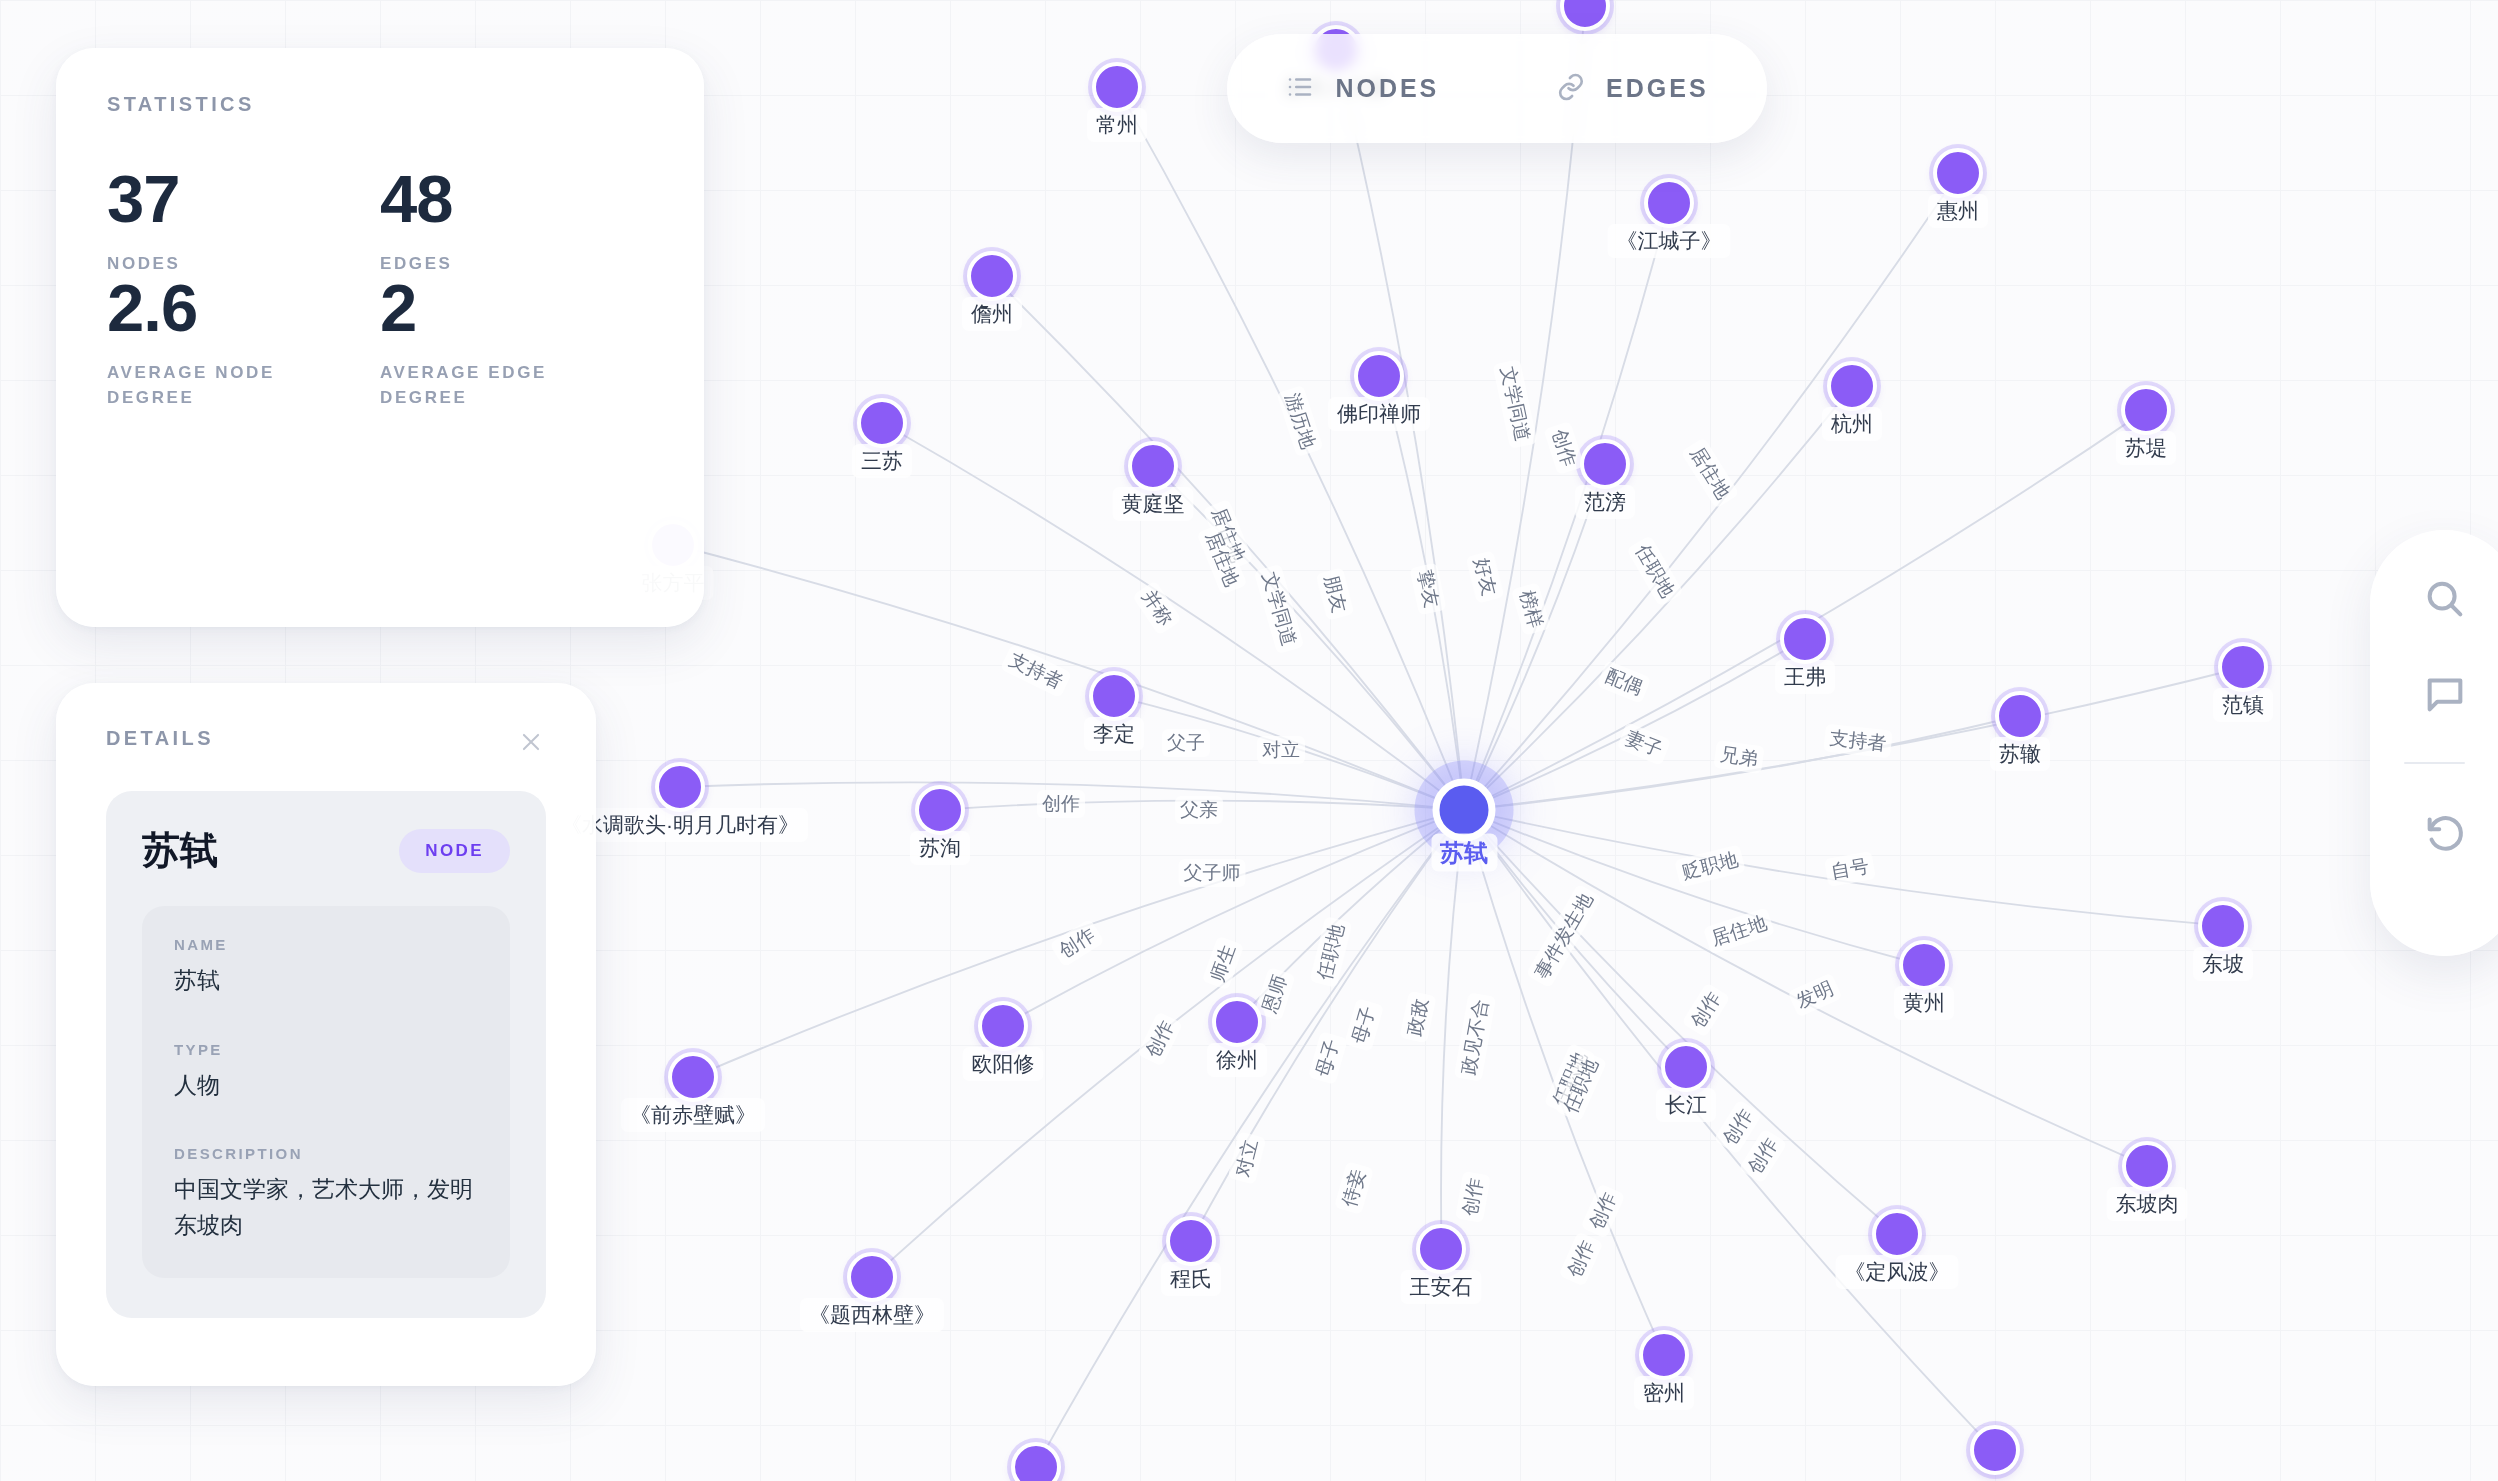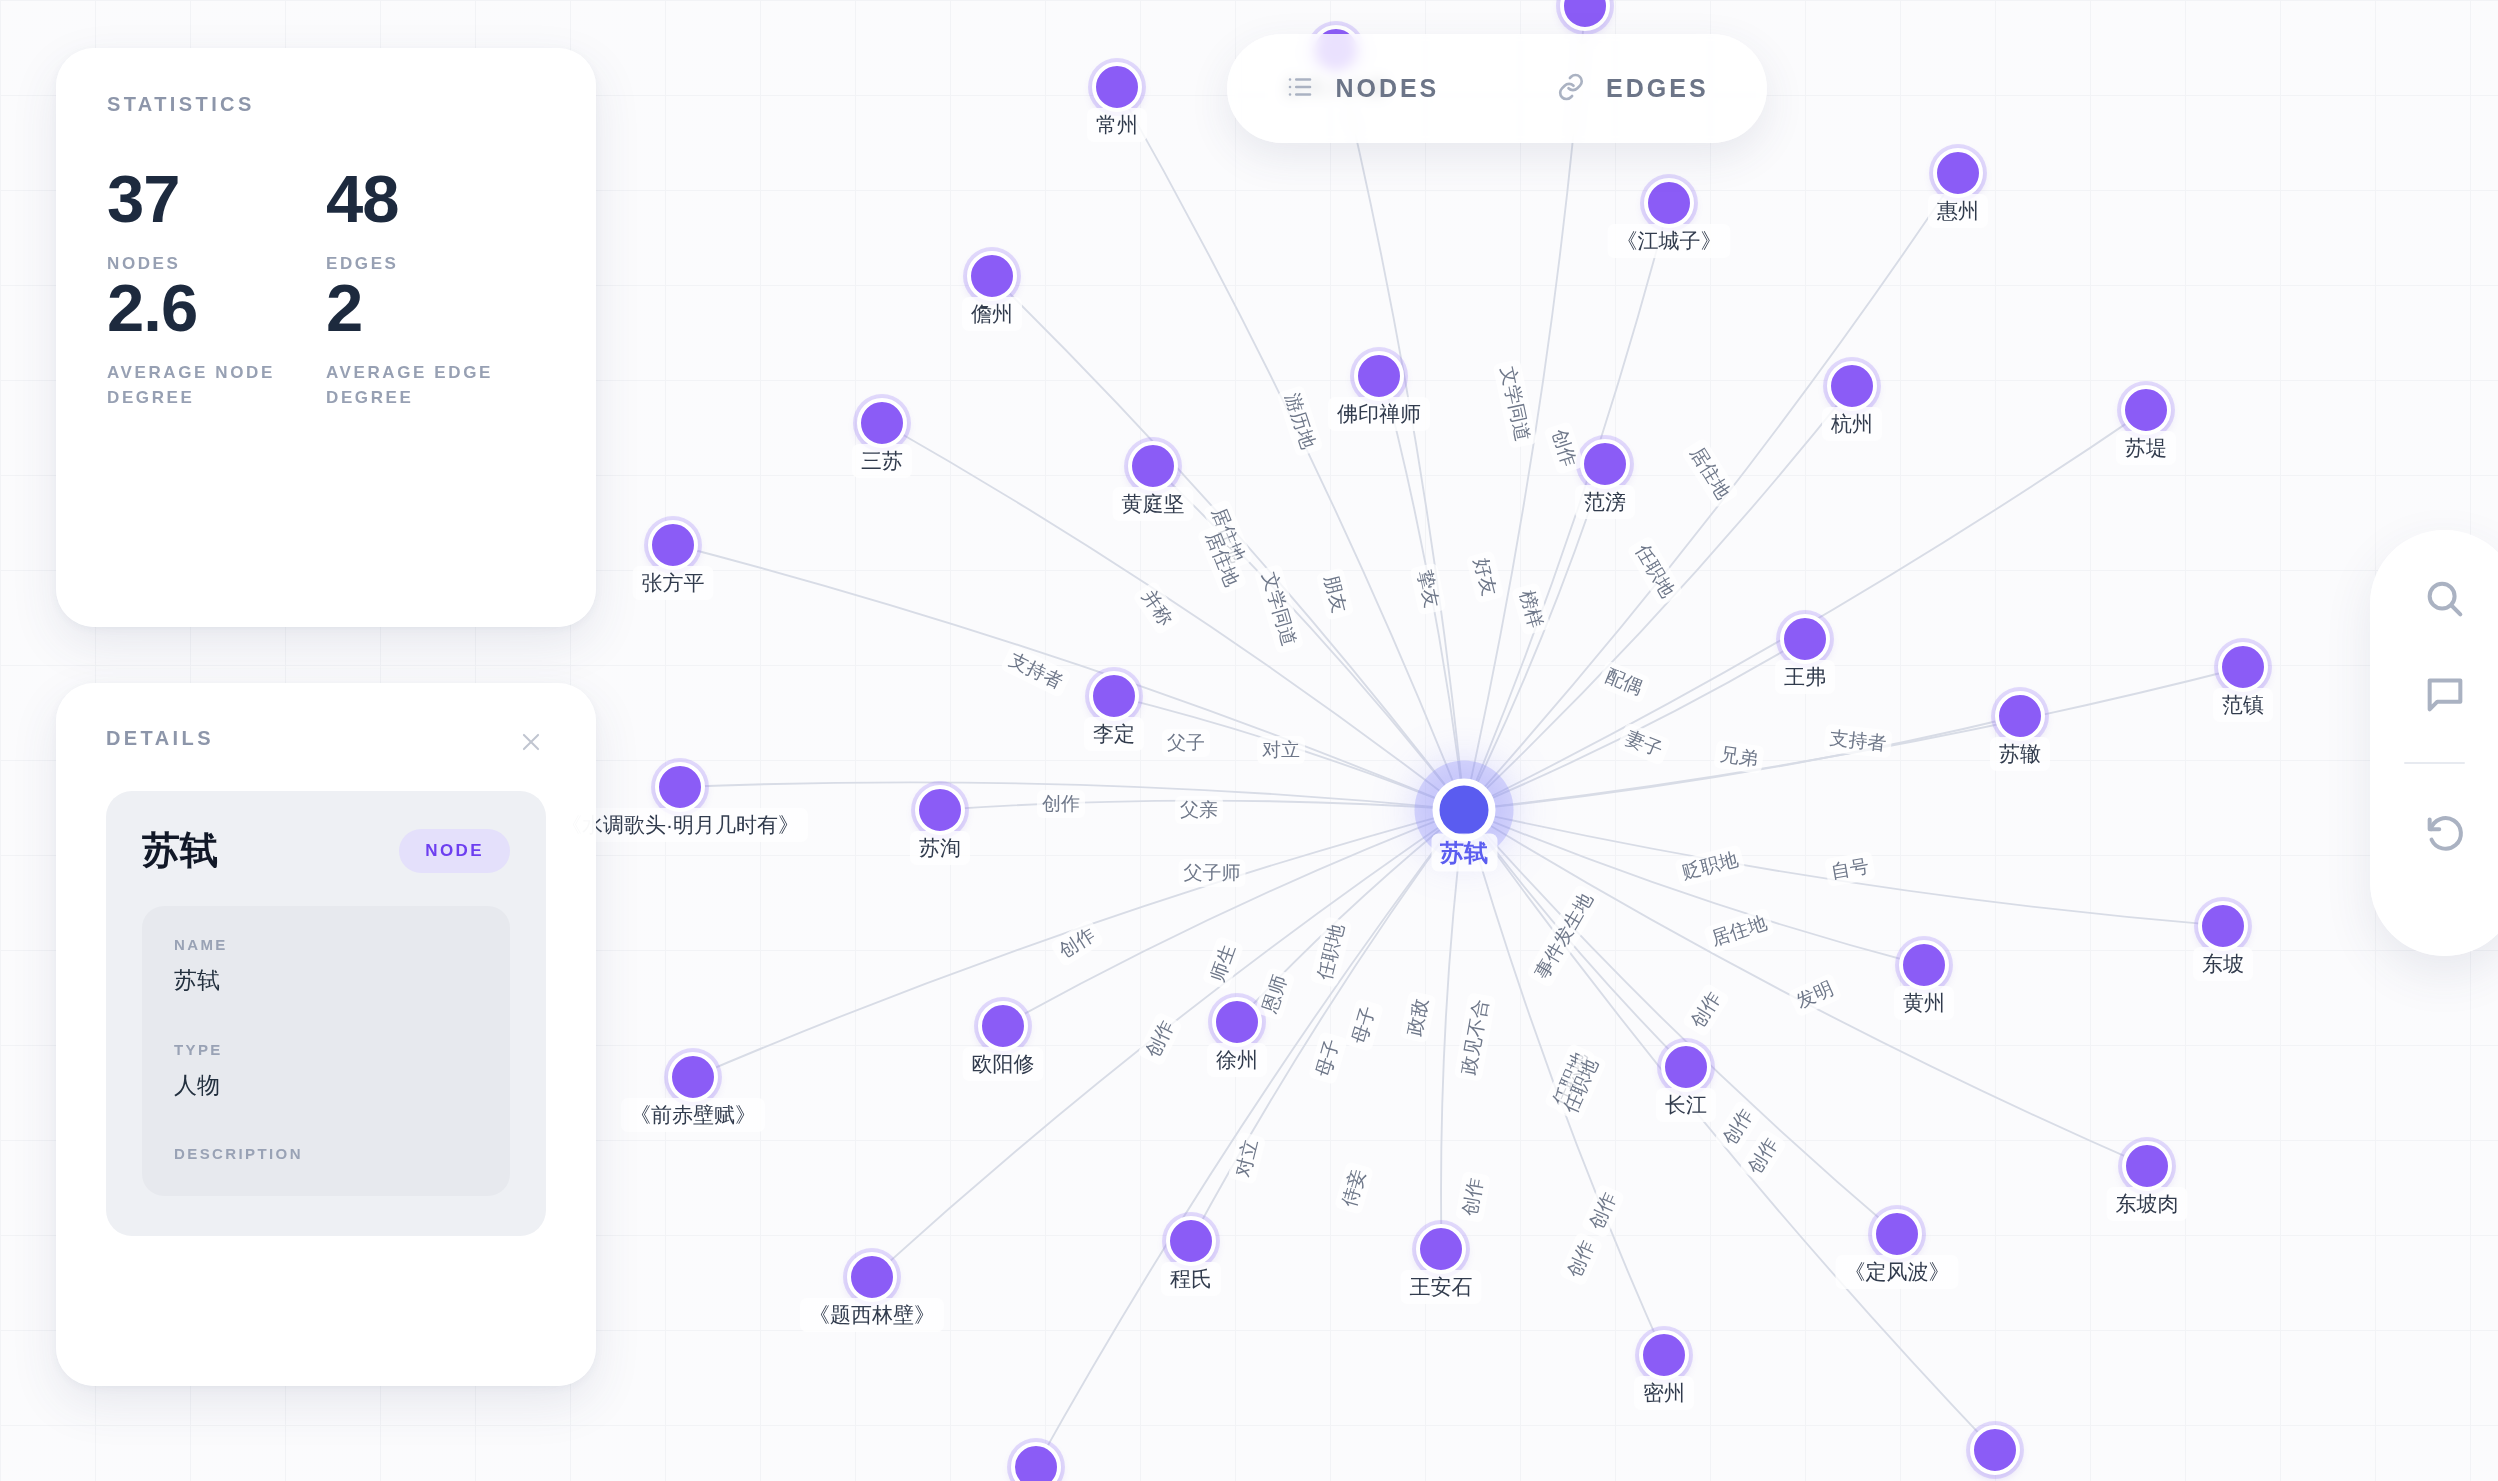--- a/index.html
+++ b/index.html
@@ -46,21 +46,21 @@
     background:rgba(255,255,255,.72); border-radius:6px; padding:1px 5px;
   }
 
   
   .card{
     position:absolute;
     background:rgba(255,255,255,.97);
     border-radius:38px;
     box-shadow:0 18px 48px rgba(60,70,110,.10), 0 2px 8px rgba(60,70,110,.05);
   }
-  #stats-panel{ left:56px; top:48px; width:540px; height:579px; padding:45px 51px; }
+  #stats-panel{ left:56px; top:48px; width:648px; height:579px; padding:45px 51px; }
   .panel-title{
     font-size:20px; font-weight:700; letter-spacing:3.4px; color:#8d96aa;
   }
   .stats-grid{ display:grid; grid-template-columns:1fr 1fr; margin-top:51px; }
   .stat-value{ font-size:67px; font-weight:800; color:#1d2a3e; line-height:.95; letter-spacing:-1px; }
   .stat-label{
     margin-top:20px; font-size:17px; font-weight:700; letter-spacing:2.6px;
     color:#97a0b3; line-height:1.5; max-width:193px;
   }
 
@@ -379,20 +379,21 @@
       <div class="entity-name">苏轼</div>
       <div class="badge">NODE</div>
     </div>
 
     <div class="prop-card">
       <div class="prop-key">NAME</div>
       <div class="prop-val">苏轼</div>
       <div class="prop-key">TYPE</div>
       <div class="prop-val">人物</div>
       <div class="prop-key">DESCRIPTION</div>
+      <div class="prop-val">中国文学家，艺术大师，发明东坡肉</div>
     </div>
   </div>
 </div>
 
 <div id="view-toolbar">
   <div class="view-tab">
     <span>
       <svg width="30" height="30" viewBox="0 0 24 24">
           <g class="ic">
         <path d="M9 6h11M9 12h11M9 18h11"></path>

